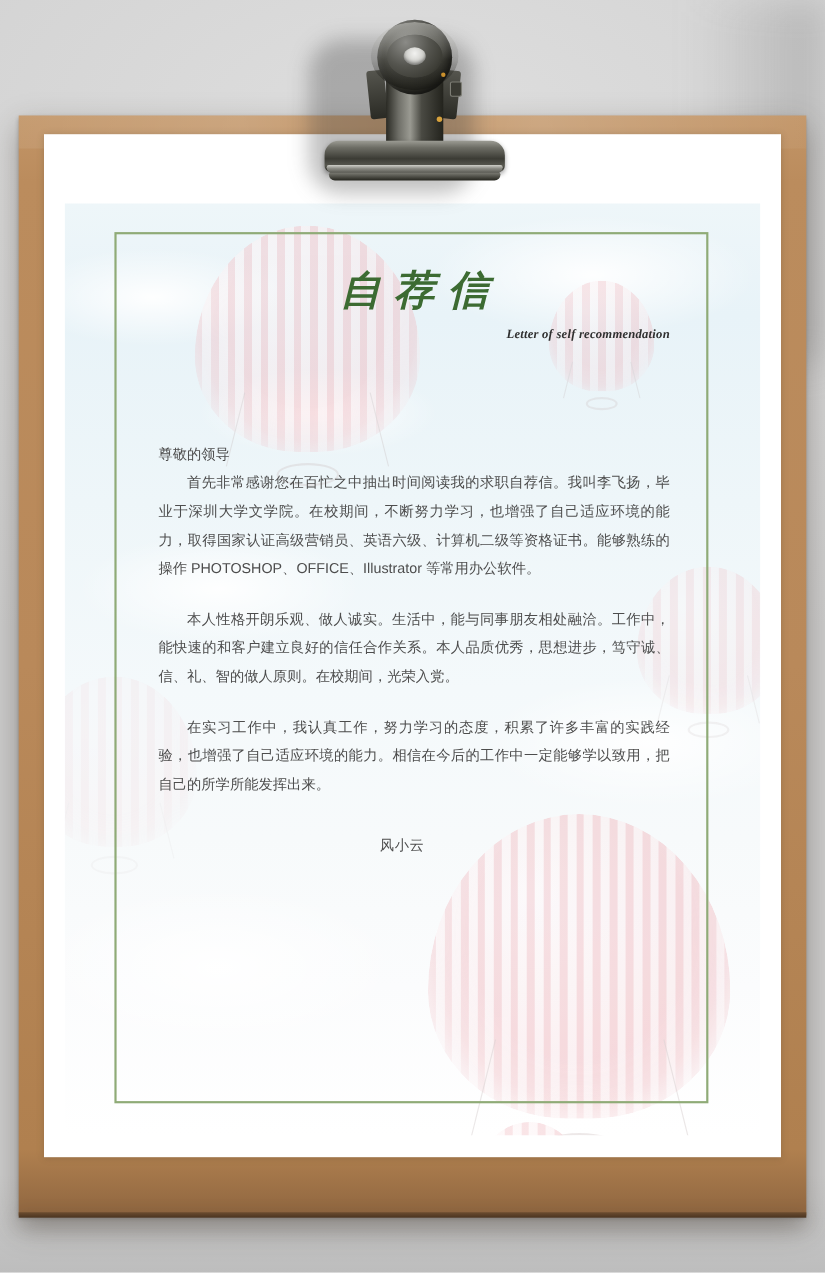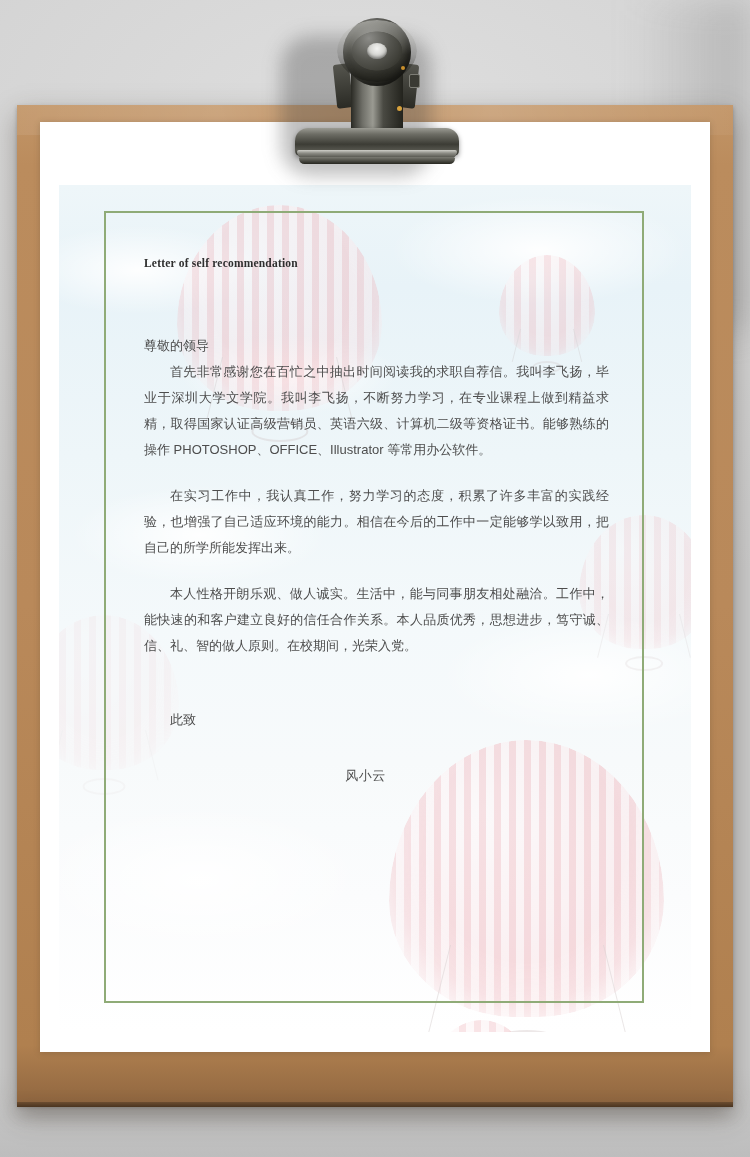--- a/index.html
+++ b/index.html
@@ -189,31 +189,32 @@
     font-family: "Liberation Serif", "DejaVu Serif", serif;
     font-size: 37px;
     font-weight: bold;
     font-style: italic;
     letter-spacing: 12px;
     text-indent: 12px;
     line-height: 1.1;
     margin: 0;
   }
   .title-en {
-    text-align: left;
+    text-align: right;
     color: #2f2f2f;
     font-family: "Liberation Serif", "DejaVu Serif", serif;
     font-size: 11.5px;
     font-weight: bold;
     letter-spacing: .2px;
     margin: 12px 0 0 0;
+    font-style: italic;
   }
 
   .letter {
-    margin-top: 64px;
+    margin-top: 90px;
     color: #4d4d4d;
     font-size: 13px;
     line-height: 26px;
     text-align: justify;
     text-justify: inter-ideograph;
   }
   .letter p { margin: 0; }
   .salutation  { margin: 0 0 0 0 !important; }
   .greeting    { text-indent: 2em; margin: 0 !important; }
   .para        { text-indent: 2em; margin: 20px 0 0 0 !important; }
@@ -380,28 +381,28 @@
   <div class="balloon" id="balloon-faint-left">
     <div class="env"></div>
       <div class="rig l"></div>
       <div class="rig r"></div>
       <div class="ring"></div>
   </div>
 
   <div class="frame"></div>
 
   <div class="content">
+    <h1 class="title-cn">自荐信</h1>
     <div class="title-en">Letter of self recommendation</div>
 
     <div class="letter">
       <p class="salutation">尊敬的领导</p>
-      <p class="para-first">首先非常感谢您在百忙之中抽出时间阅读我的求职自荐信。我叫李飞扬，毕业于深圳大学文学院。我叫李飞扬，不断努力学习，在专业课程上做到精益求精，取得国家认证高级营销员、英语六级、计算机二级等资格证书。能够熟练的操作 PHOTOSHOP、OFFICE、Illustrator 等常用办公软件。</p>
+      <p class="para-first">首先非常感谢您在百忙之中抽出时间阅读我的求职自荐信。我叫李飞扬，毕业于深圳大学文学院。在校期间，不断努力学习，也增强了自己适应环境的能力，取得国家认证高级营销员、英语六级、计算机二级等资格证书。能够熟练的操作 PHOTOSHOP、OFFICE、Illustrator 等常用办公软件。</p>
+      <p class="para">本人性格开朗乐观、做人诚实。生活中，能与同事朋友相处融洽。工作中，能快速的和客户建立良好的信任合作关系。本人品质优秀，思想进步，笃守诚、信、礼、智的做人原则。在校期间，光荣入党。</p>
       <p class="para">在实习工作中，我认真工作，努力学习的态度，积累了许多丰富的实践经验，也增强了自己适应环境的能力。相信在今后的工作中一定能够学以致用，把自己的所学所能发挥出来。</p>
-      <p class="para">本人性格开朗乐观、做人诚实。生活中，能与同事朋友相处融洽。工作中，能快速的和客户建立良好的信任合作关系。本人品质优秀，思想进步，笃守诚、信、礼、智的做人原则。在校期间，光荣入党。</p>
-      <p class="closing-1">此致</p>
       <p class="signature">风小云</p>
     </div>
   </div>
 </div>
 
 <div class="clip">
   <div class="clip-shadow"></div>
   <div class="clip-lever-l"></div>
   <div class="clip-lever-r"></div>
   <div class="clip-neck"></div>

